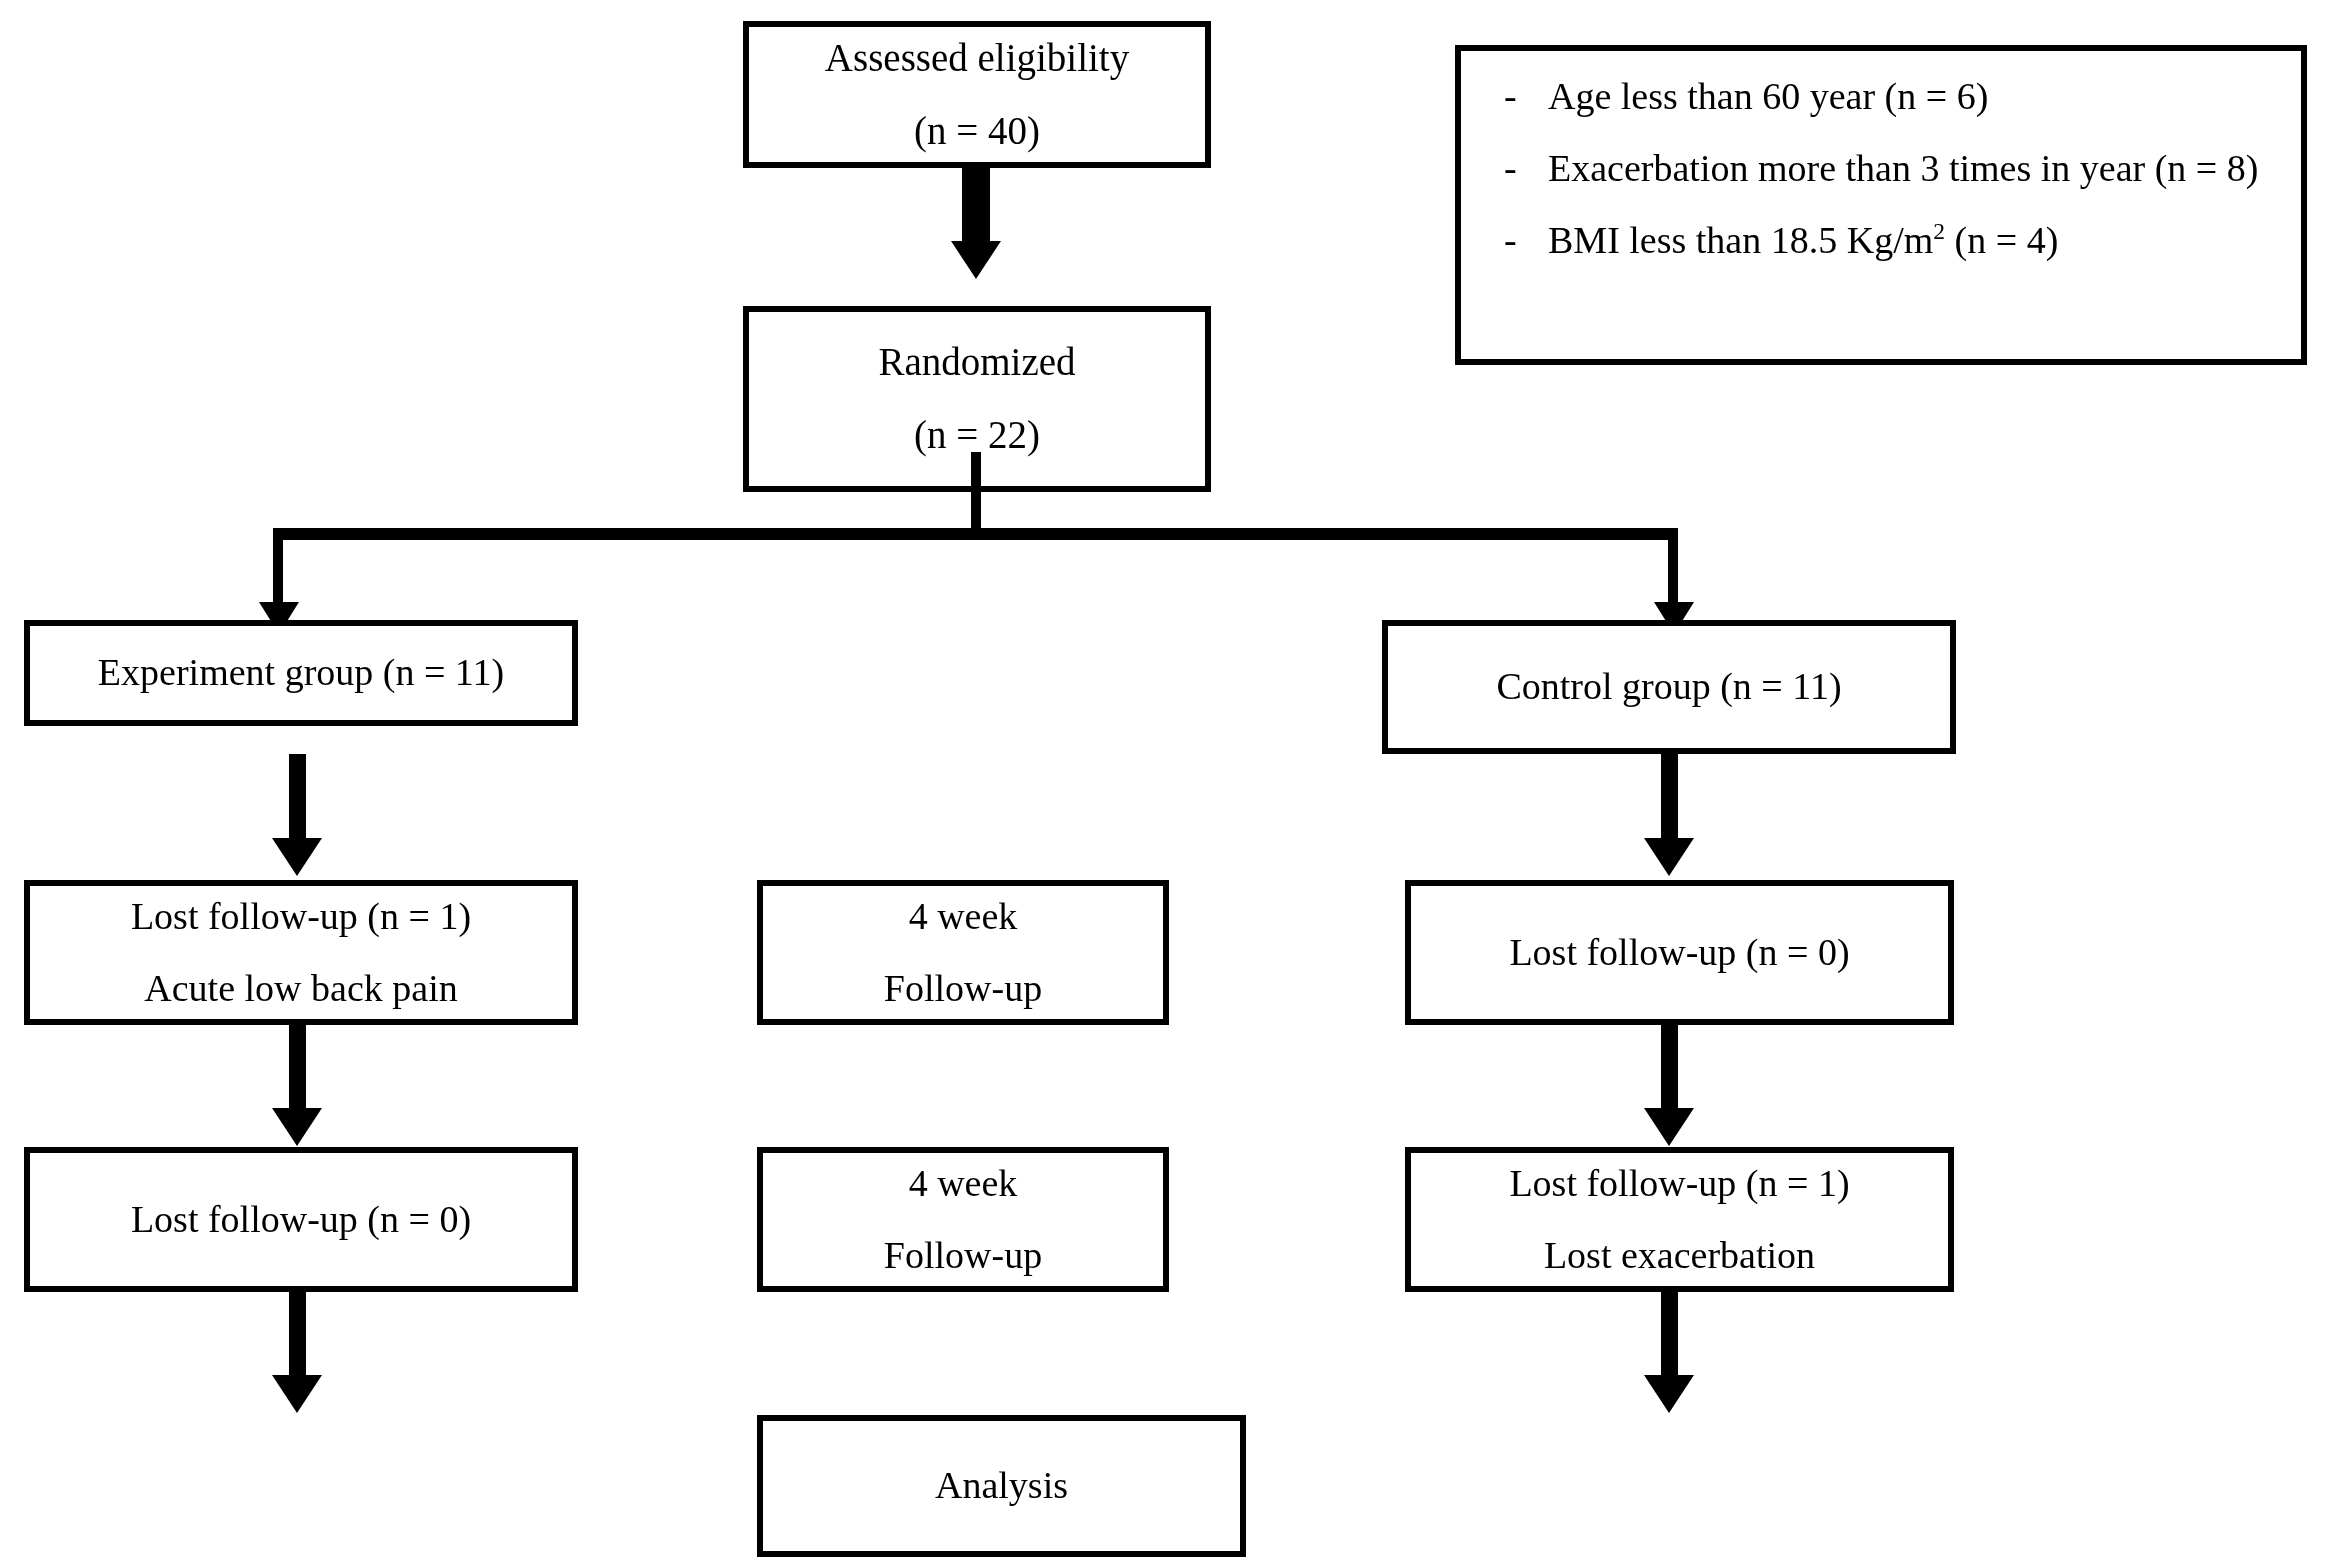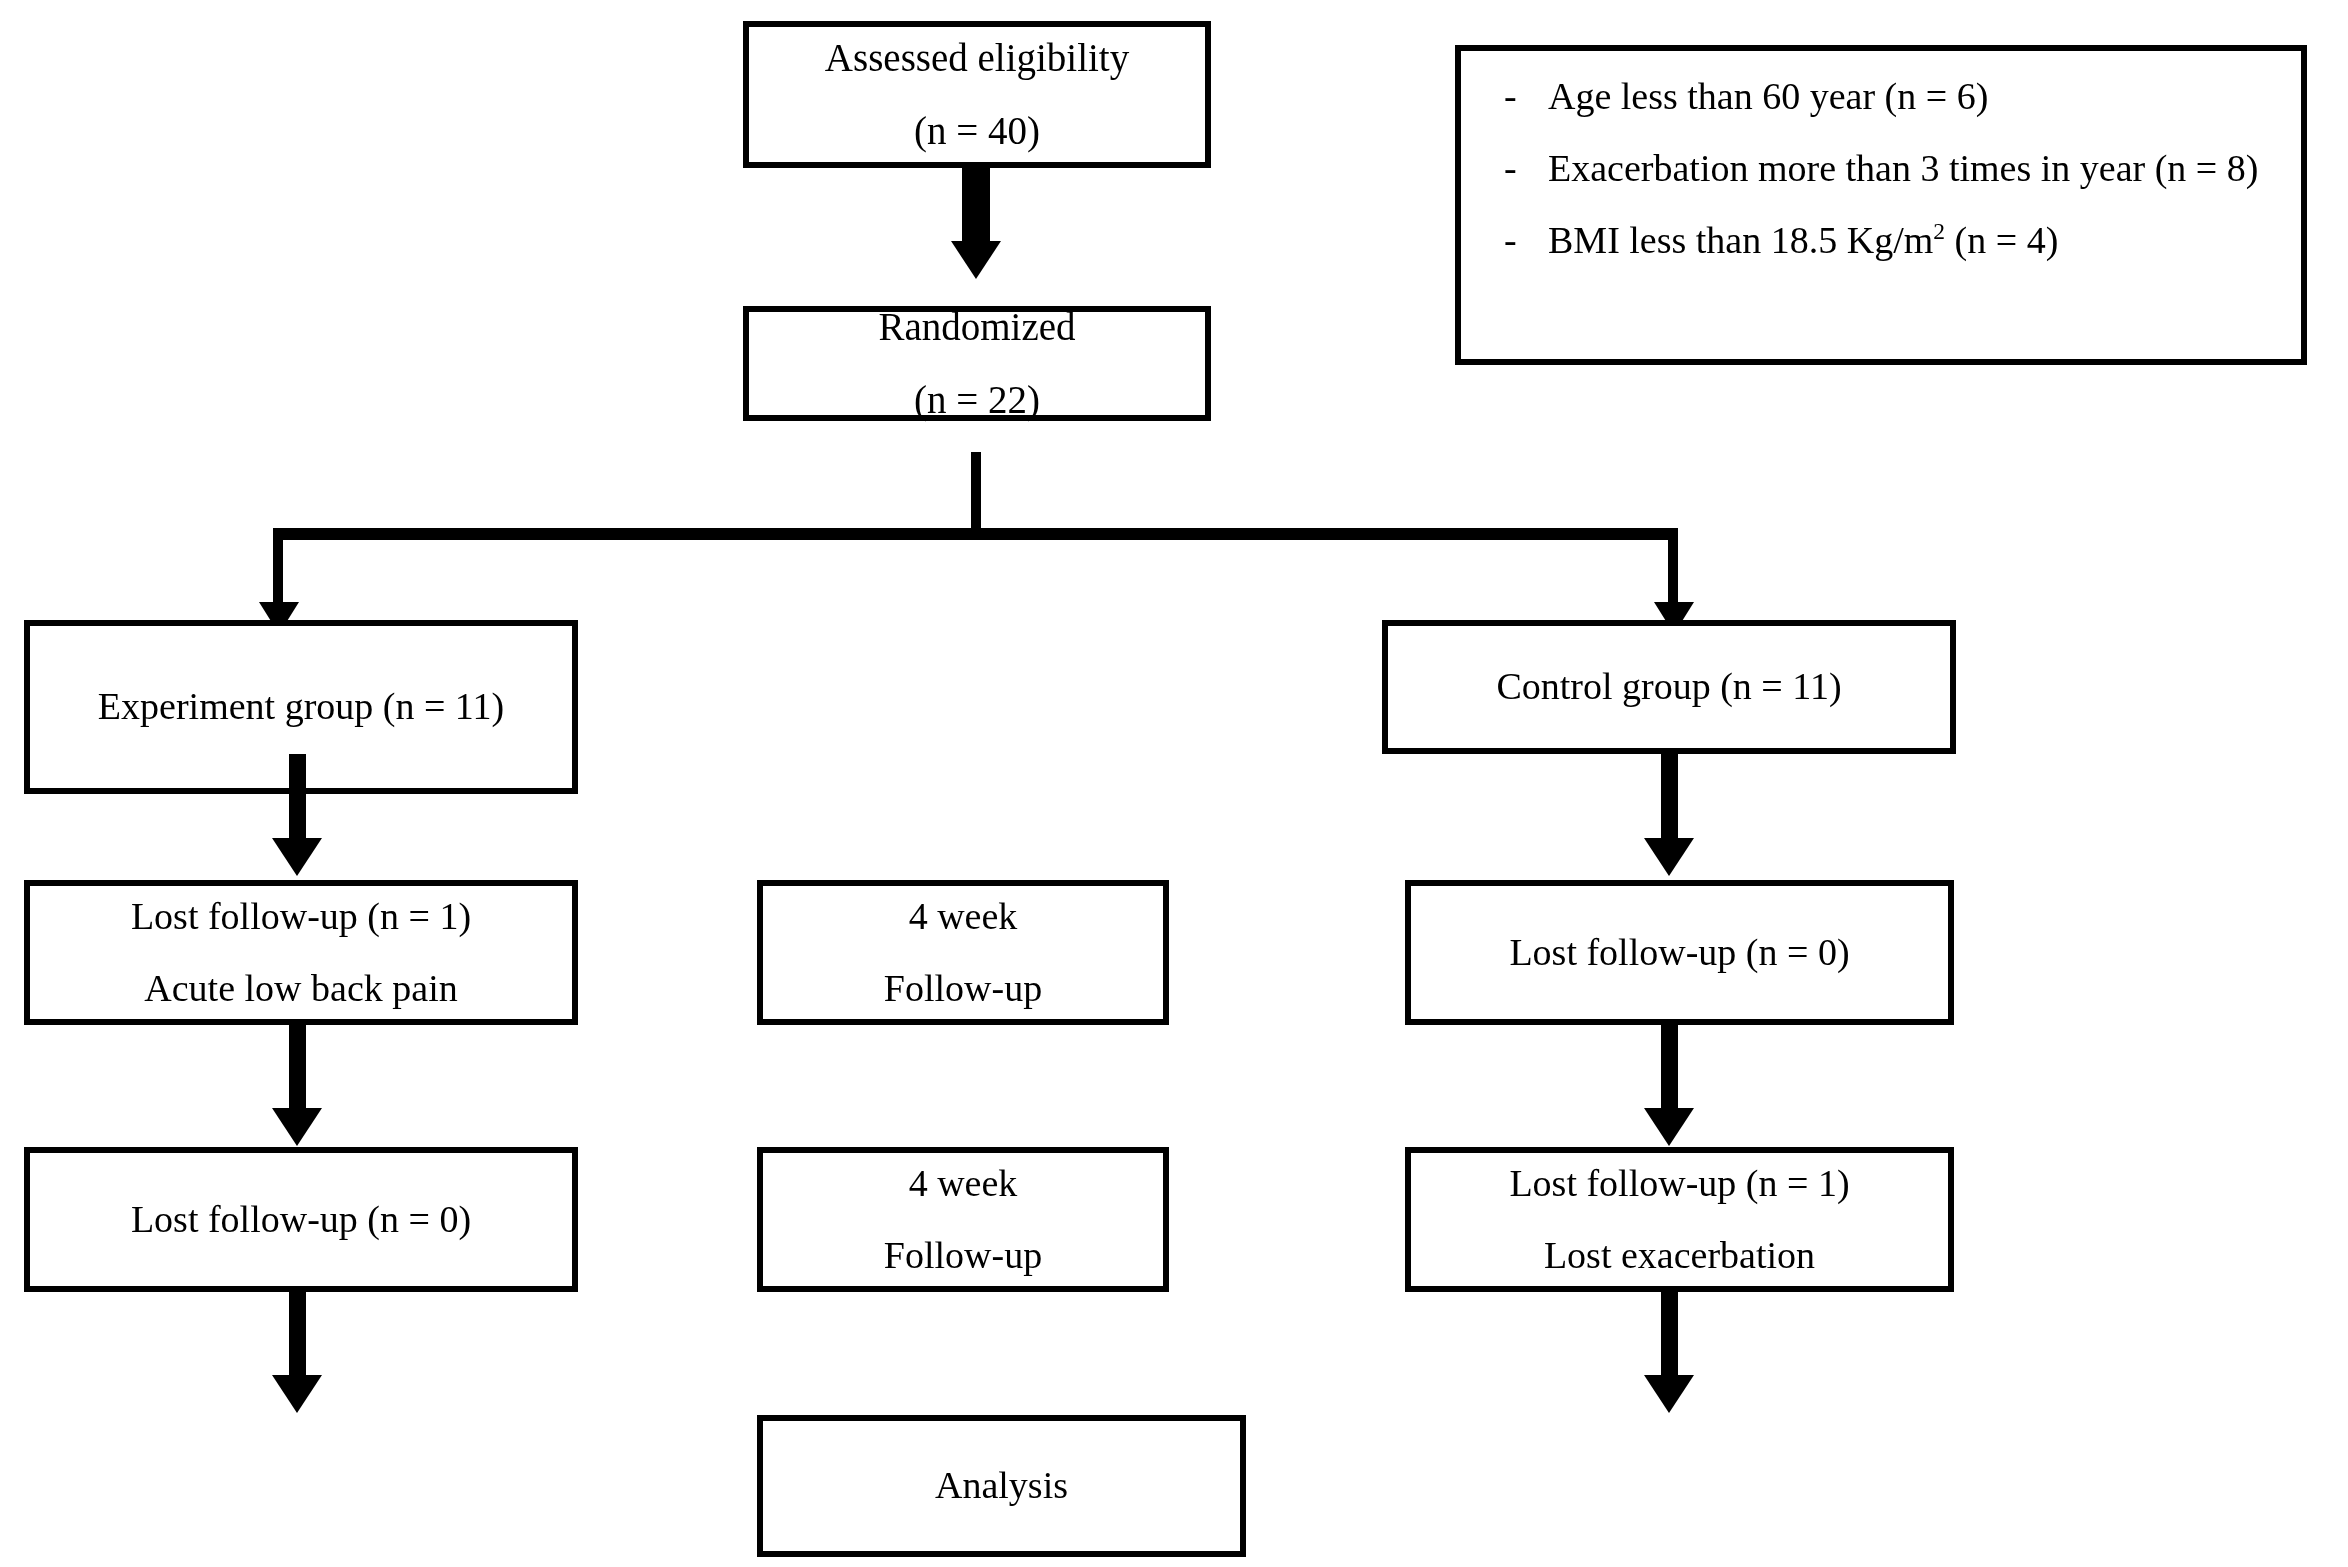--- a/index.html
+++ b/index.html
@@ -115,33 +115,33 @@
       <span class="excl-dash">-</span>
       <span>Exacerbation more than 3 times in year (n = 8)</span>
     </div>
 
     <div class="excl-item">
       <span class="excl-dash">-</span>
       <span><span>BMI less than 18.5 Kg/m</span><sup>2</sup><span> (n = 4)</span></span>
     </div>
   </div>
 
-  <div class="box" style="left:743px; top:306px; width:468px; height:115px;">
+  <div class="box" style="left:743px; top:306px; width:468px; height:186px;">
     <span class="line t-41">Randomized</span>
     <span class="line t-41">(n = 22)</span>
   </div>
 
   <div class="vline" style="left:971px; top:452px; width:10.4px; height:82px;"></div>
   <div class="hline" style="left:273px; top:528px; width:1405px; height:12.3px;"></div>
   <div class="vline" style="left:273px; top:528px; width:10.4px; height:78px;"></div>
   <div class="arrowhead thin" style="left:259px; top:602px;"></div>
   <div class="vline" style="left:1668px; top:528px; width:10.4px; height:78px;"></div>
   <div class="arrowhead thin" style="left:1654px; top:602px;"></div>
 
-  <div class="box" style="left:24px; top:620px; width:554px; height:174px;">
+  <div class="box" style="left:24px; top:620px; width:554px; height:106px;">
     <span class="line t-40">Experiment group (n = 11)</span>
   </div>
   <div class="box" style="left:1382px; top:620px; width:574px; height:134px;">
     <span class="line t-40">Control group (n = 11)</span>
   </div>
 
   <div class="vline" style="left:289px; top:754px; width:17px; height:87px;"></div>
   <div class="arrowhead" style="left:272px; top:838px;"></div>
   <div class="vline" style="left:1661px; top:754px; width:17px; height:87px;"></div>
   <div class="arrowhead" style="left:1644px; top:838px;"></div>

